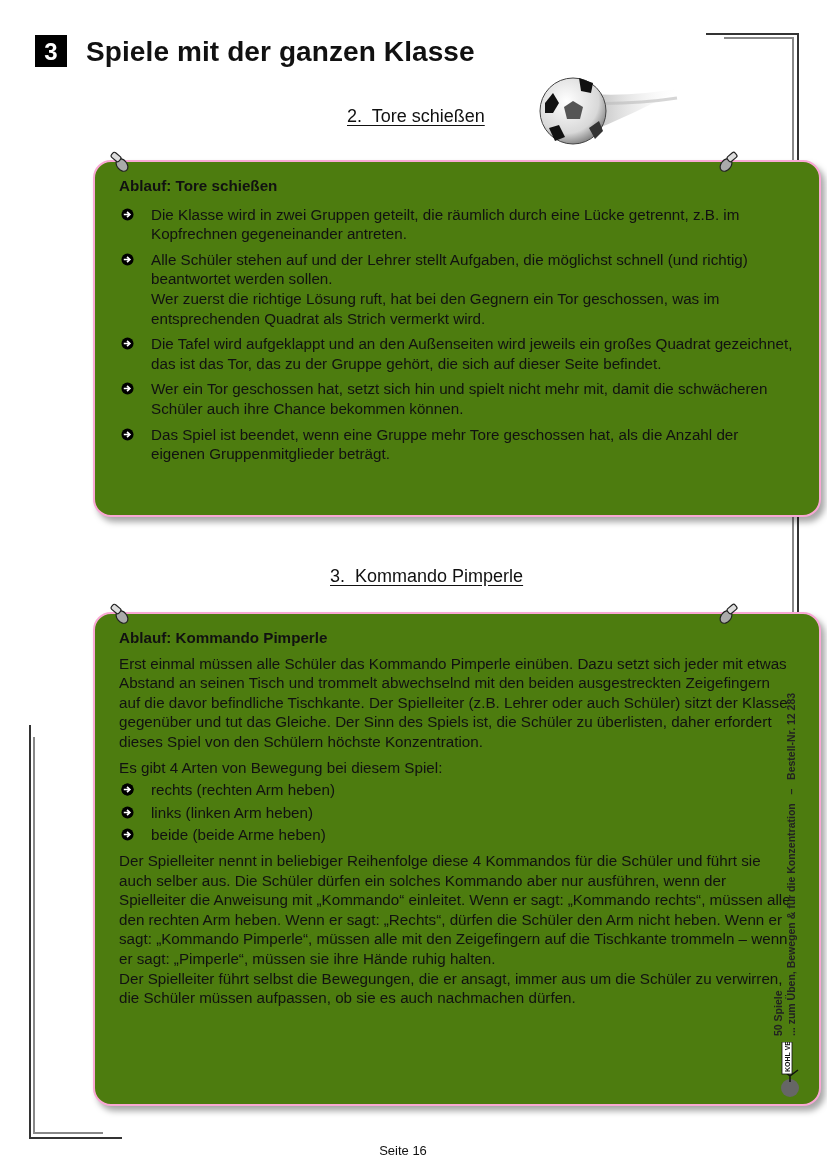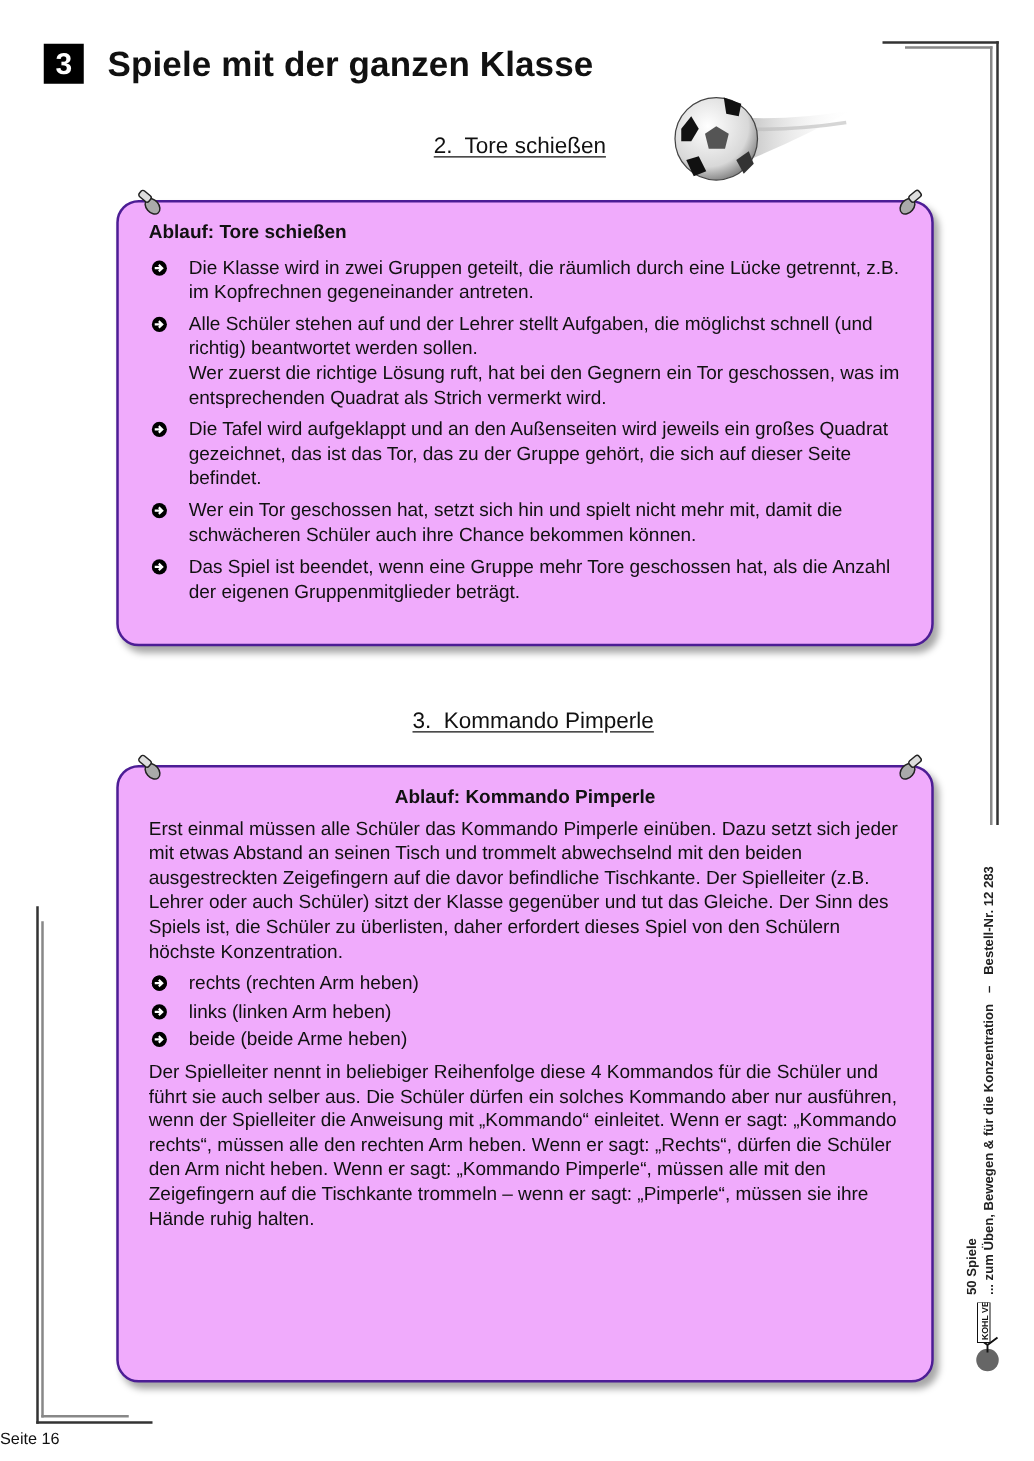--- a/index.html
+++ b/index.html
@@ -25,22 +25,22 @@
       border-left: 2px solid #333; border-bottom: 2px solid #333; }
     .frame-bl-inner { position: absolute; left: 33px; top: 737px; width: 68px; height: 395px;
       border-left: 2px solid #888; border-bottom: 2px solid #888; }
     .mask-right { position: absolute; left: 760px; top: 660px; width: 67px; height: 470px; background: #fff; }
 
     .section-heading {
       position: absolute; font-size: 18px; text-decoration: underline; text-underline-offset: 3px;
       white-space: pre;
     }
     .card {
-      position: absolute; left: 93px; width: 654px;
-      border: 2px solid #4c1d95; border-radius: 18px; background: #f0abfc;
+      position: absolute; left: 93px; width: 728px;
+      border: 2px solid #f9a8d4; border-radius: 18px; background: #4d7c0f;
       box-shadow: 4px 5px 6px rgba(0,0,0,0.35);
       box-sizing: border-box;
     }
     .card-content { padding: 0 24px 0 24px; font-size: 15.2px; line-height: 19.6px; }
     .card-title { font-weight: bold; font-size: 15.2px; margin-top: 14px; margin-bottom: 9px; }
     .bullet-list { list-style: none; margin: 0; padding: 0; }
     .bullet-item { position: relative; padding-left: 32px; margin-bottom: 6px; }
     .bullet-icon {
       position: absolute; left: 2px; top: 3px; width: 13px; height: 13px;
     }
@@ -50,21 +50,21 @@
 
     .ball { position: absolute; left: 537px; top: 73px; width: 150px; height: 75px; }
     .side-strip {
       position: absolute; left: 768px; top: 1098px; width: 430px; height: 46px;
       transform: rotate(-90deg); transform-origin: 0 0;
       font-size: 10.5px; font-weight: bold; color: #222;
     }
     .side-logo { position: absolute; left: 0; top: 0; }
     .side-line1 { position: absolute; left: 62px; top: 4px; }
     .side-line2 { position: absolute; left: 62px; top: 17px; white-space: pre; }
-    .footer { position: absolute; left: 0; width: 806px; top: 1143px; font-size: 13px; }
+    .footer { position: absolute; left: 0; width: 806px; top: 1143px; text-align: center; font-size: 13px; }
   </style>
 </head>
 <body>
 
 <div class="frame-tr-outer"></div>
 <div class="frame-tr-inner"></div>
 <div class="frame-bl-outer"></div>
 <div class="frame-bl-inner"></div>
 <div class="mask-right"></div>
 
@@ -152,22 +152,23 @@
 <div class="card" style="top:612px; height:494px;">
   <svg class="pin" style="left:14px; top:-12px;" viewBox="0 0 24 24">
     <ellipse cx="13" cy="15" rx="5" ry="7" fill="#aaa" stroke="#222" stroke-width="1.2" transform="rotate(-40 13 15)"></ellipse>
     <rect x="2" y="4" width="10" height="6" rx="2" fill="#ddd" stroke="#222" stroke-width="1.2" transform="rotate(40 7 7)"></rect>
   </svg>
   <svg class="pin" style="left:620px; top:-12px;" viewBox="0 0 24 24">
     <ellipse cx="11" cy="15" rx="5" ry="7" fill="#aaa" stroke="#222" stroke-width="1.2" transform="rotate(40 11 15)"></ellipse>
     <rect x="12" y="4" width="10" height="6" rx="2" fill="#ddd" stroke="#222" stroke-width="1.2" transform="rotate(-40 17 7)"></rect>
   </svg>
   <div class="card-content">
-    <div class="card-title" style="margin-bottom:6px;text-align:center;">Ablauf: Kommando Pimperle</div>
+    <div class="card-title" style="margin-bottom:6px;">Ablauf: Kommando Pimperle</div>
     <p class="para">Erst einmal müssen alle Schüler das Kommando Pimperle einüben. Dazu setzt sich jeder mit etwas Abstand an seinen Tisch und trommelt abwechselnd mit den beiden ausgestreckten Zeigefingern auf die davor befindliche Tischkante. Der Spielleiter (z.B. Lehrer oder auch Schüler) sitzt der Klasse gegenüber und tut das Gleiche. Der Sinn des Spiels ist, die Schüler zu überlisten, daher erfordert dieses Spiel von den Schülern höchste Konzentration.</p>
+    <p class="para" style="margin-bottom:3px;">Es gibt 4 Arten von Bewegung bei diesem Spiel:</p>
     <ul class="bullet-list compact">
       <li class="bullet-item">
         <svg class="bullet-icon" viewBox="0 0 14 14">
             <circle cx="7" cy="7" r="6.5" fill="#000"></circle>
             <path d="M3 7 H9 M6.5 4.2 L9.5 7 L6.5 9.8" stroke="#fff" stroke-width="1.8" fill="none"></path>
           </svg>
       </li>
       <li class="bullet-item">
         <svg class="bullet-icon" viewBox="0 0 14 14">
             <circle cx="7" cy="7" r="6.5" fill="#000"></circle>
@@ -184,20 +185,21 @@
       </li>
       <li class="bullet-item">
         <svg class="bullet-icon" viewBox="0 0 14 14">
             <circle cx="7" cy="7" r="6.5" fill="#000"></circle>
             <path d="M3 7 H9 M6.5 4.2 L9.5 7 L6.5 9.8" stroke="#fff" stroke-width="1.8" fill="none"></path>
           </svg>
         <span>beide (beide Arme heben)</span>
       </li>
     </ul>
     <p class="para" style="margin:6px 0 0 0;">Der Spielleiter nennt in beliebiger Reihenfolge diese 4 Kommandos für die Schüler und führt sie auch selber aus. Die Schüler dürfen ein solches Kommando aber nur ausführen, wenn der Spielleiter die Anweisung mit „Kommando“ einleitet. Wenn er sagt: „Kommando rechts“, müssen alle den rechten Arm heben. Wenn er sagt: „Rechts“, dürfen die Schüler den Arm nicht heben. Wenn er sagt: „Kommando Pimperle“, müssen alle mit den Zeigefingern auf die Tischkante trommeln – wenn er sagt: „Pimperle“, müssen sie ihre Hände ruhig halten.</p>
+    <p class="para" style="margin:0;">Der Spielleiter führt selbst die Bewegungen, die er ansagt, immer aus um die Schüler zu verwirren, die Schüler müssen aufpassen, ob sie es auch nachmachen dürfen.</p>
   </div>
 </div>
 
 <div class="side-strip">
   <svg class="side-logo" width="56" height="34" viewBox="0 0 56 34">
     <circle cx="10" cy="22" r="9" fill="#666"></circle>
     <path d="M16 22 L22 22 L28 14 M22 22 L28 30" stroke="#111" stroke-width="1.5" fill="none"></path>
     <rect x="24" y="14" width="32" height="10" fill="#fff" stroke="#111" stroke-width="0.8"></rect>
     <text x="26" y="22" font-size="7" font-family="Liberation Sans, sans-serif" font-weight="bold" fill="#111">KOHL VERLAG</text>
   </svg>

